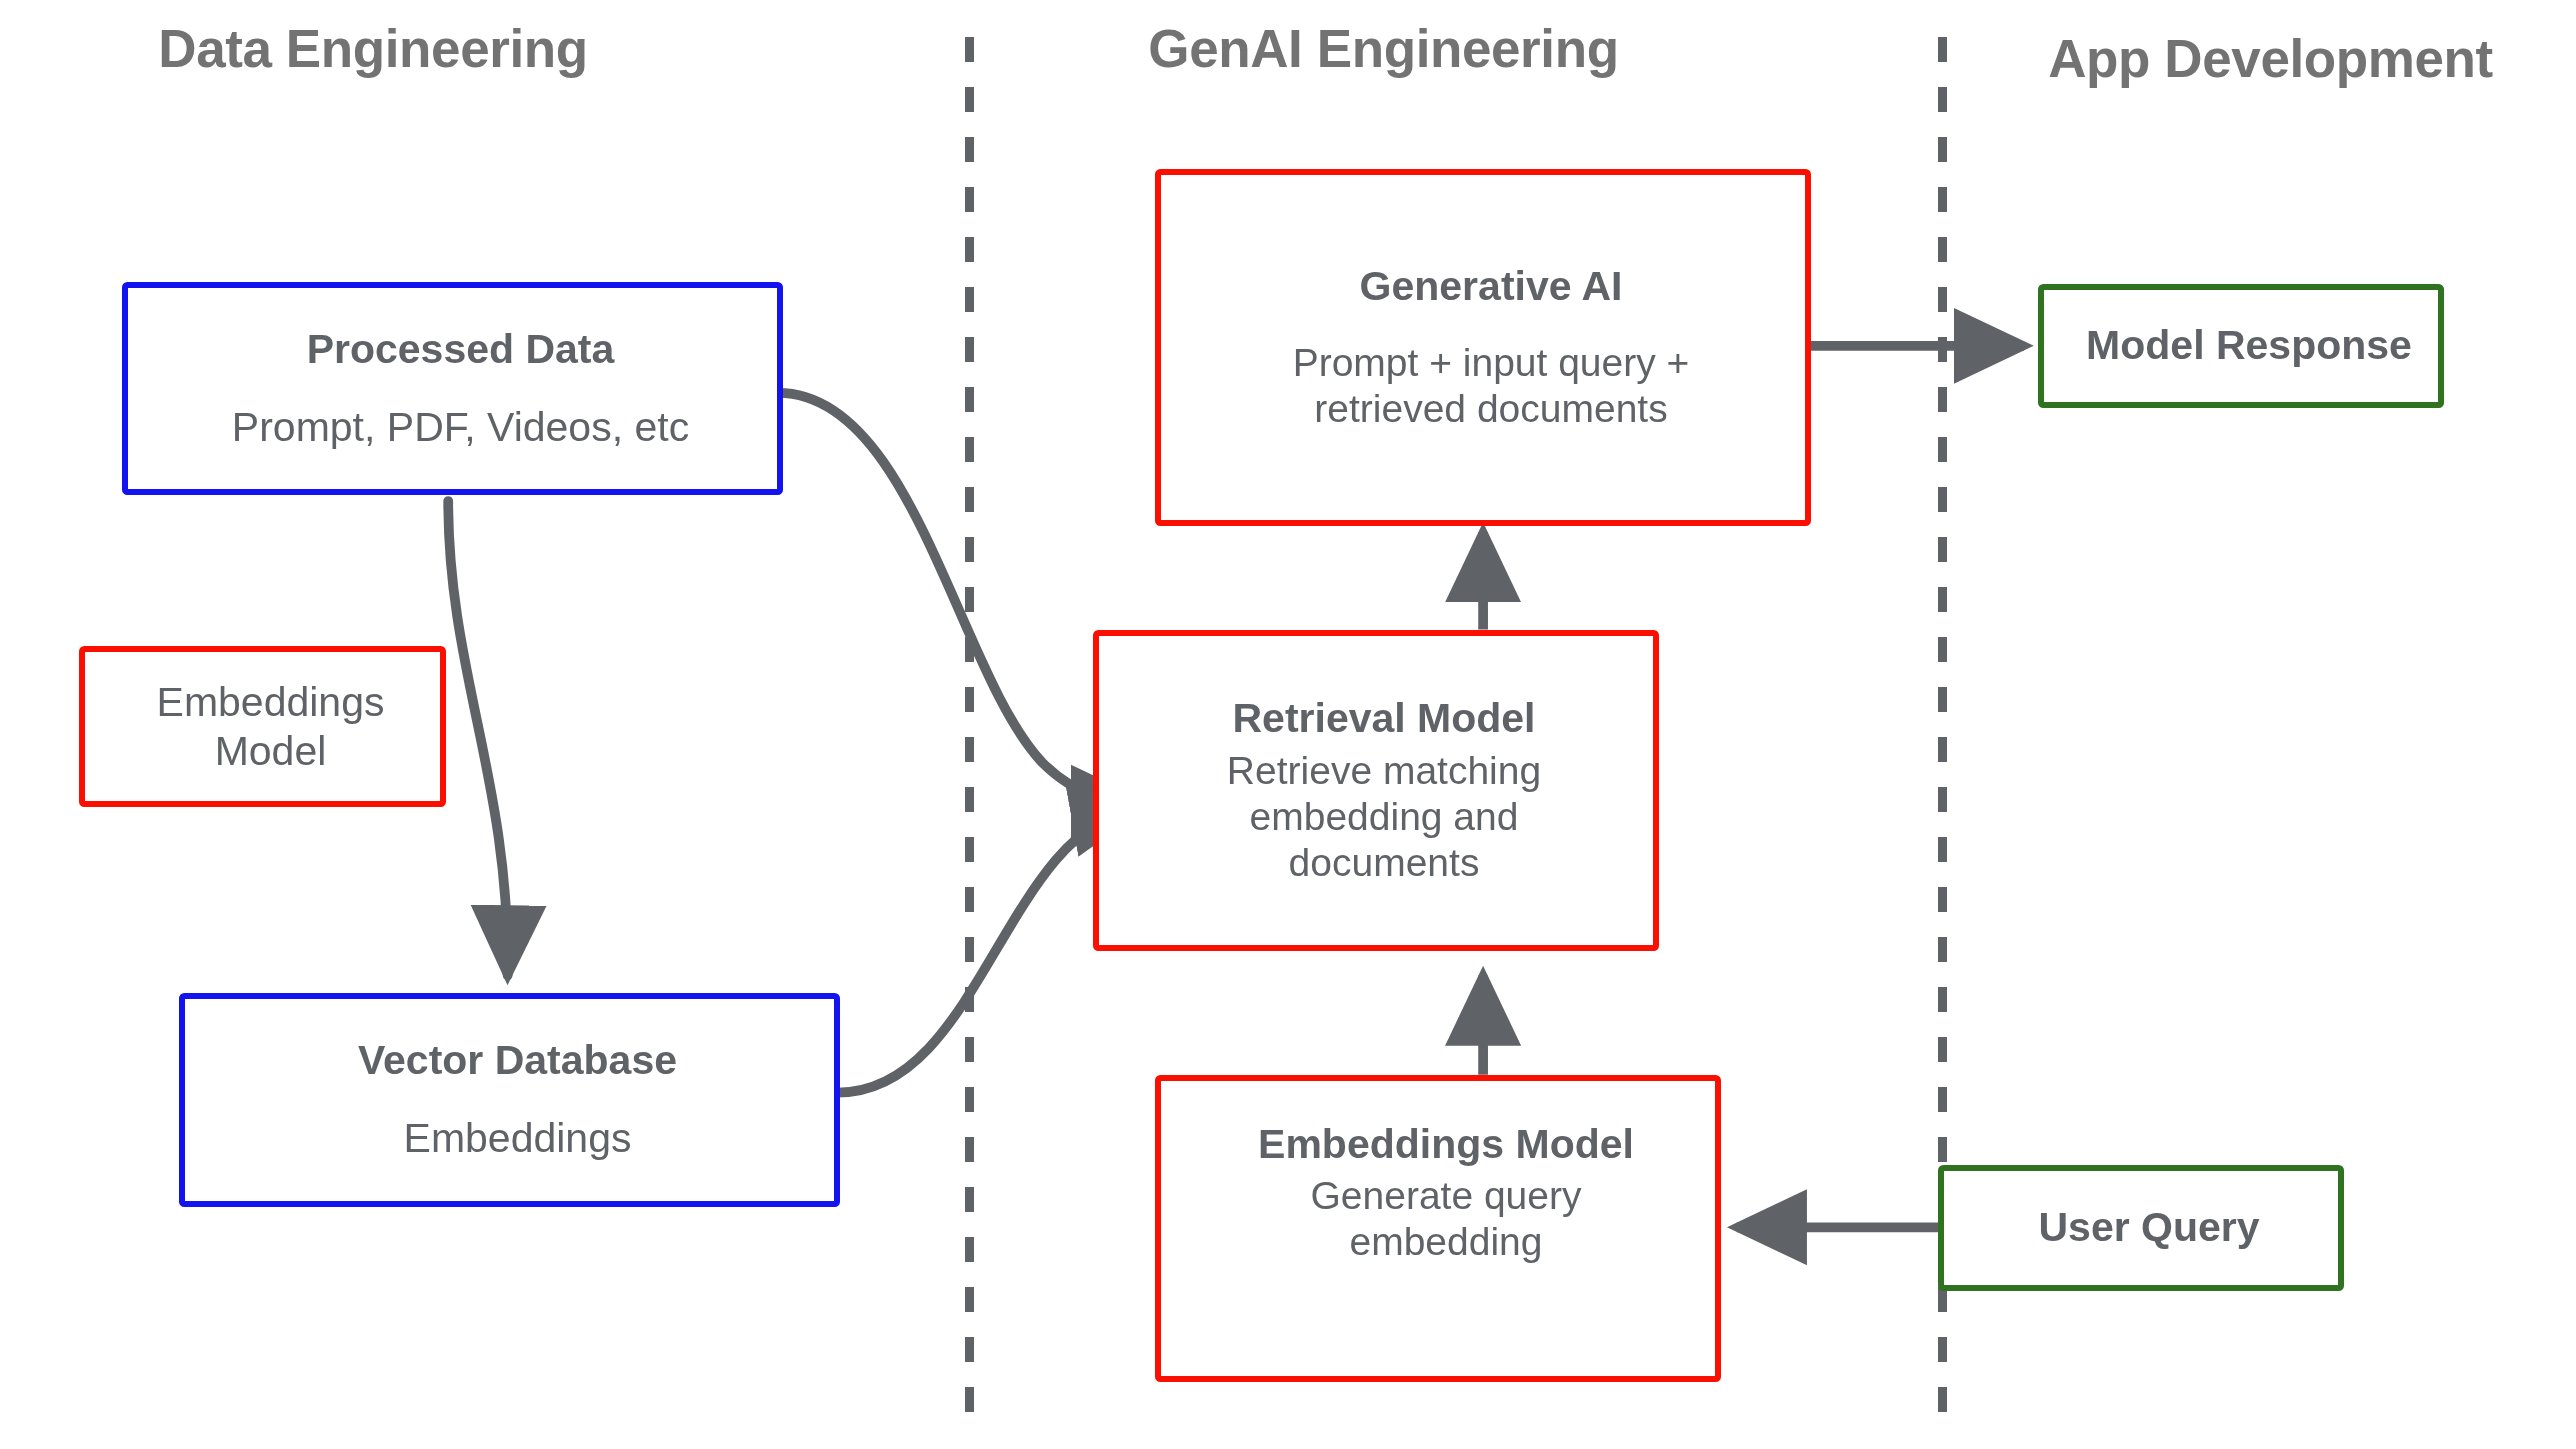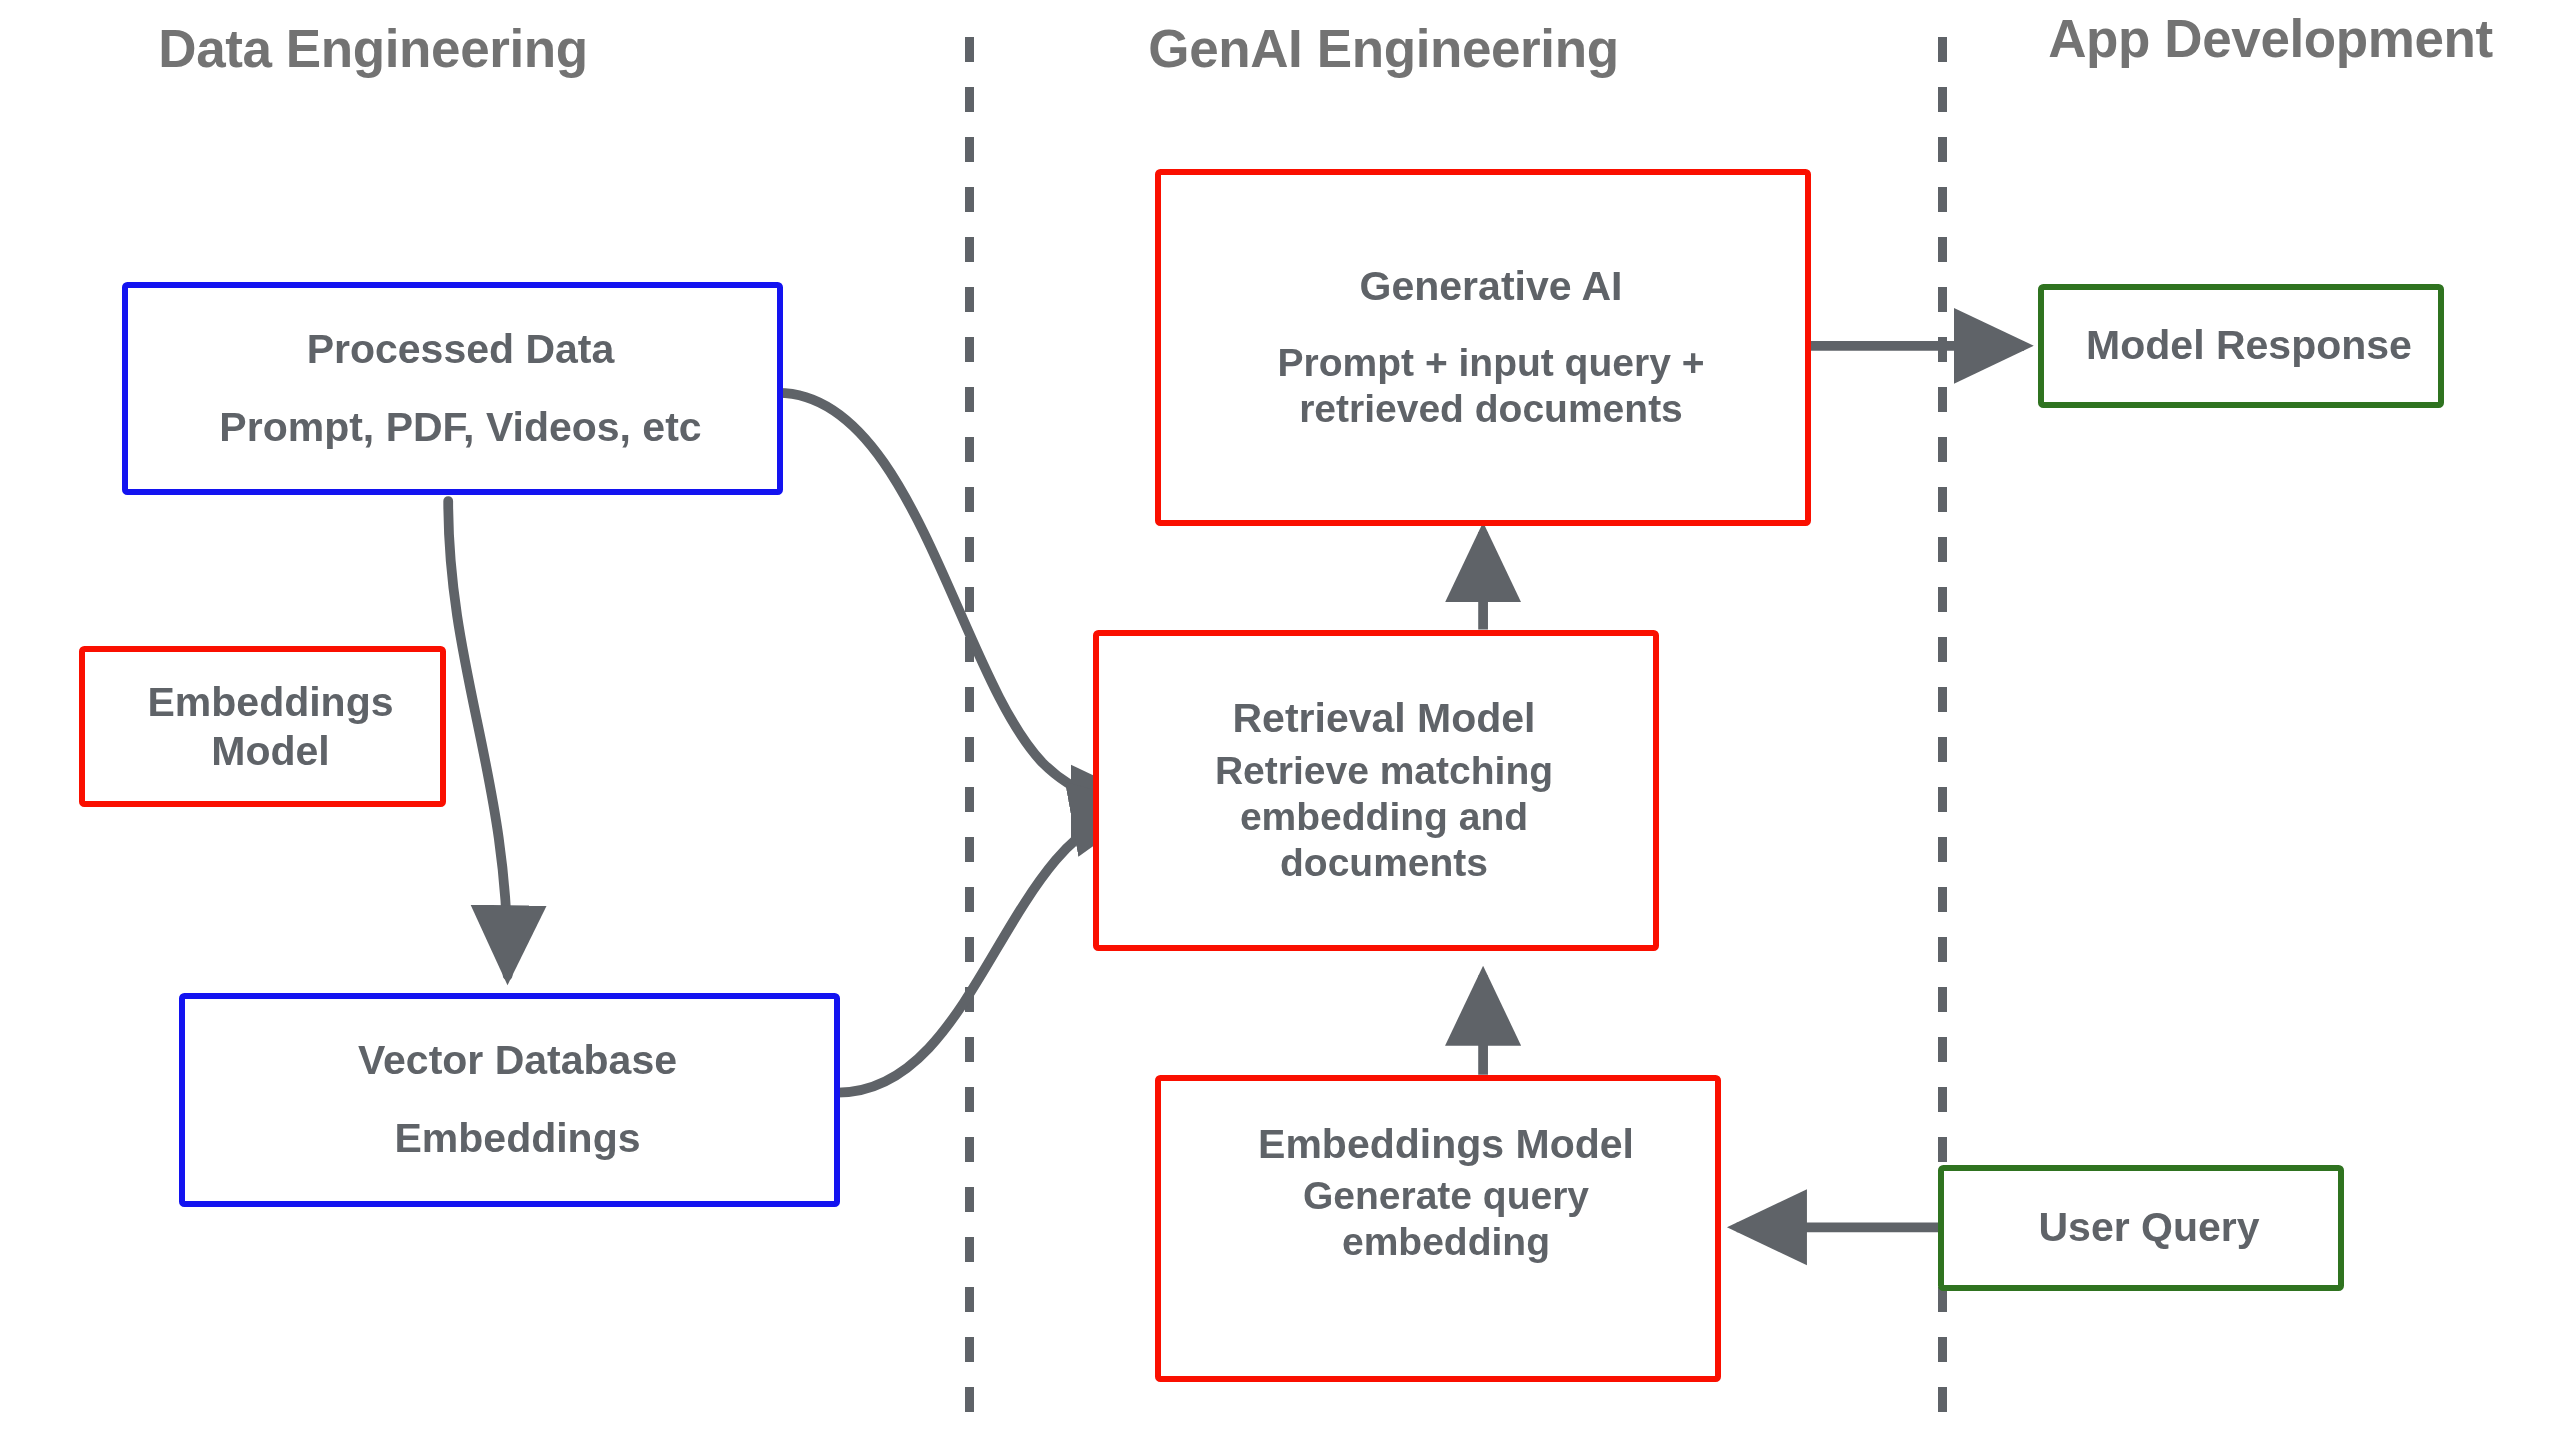--- a/index.html
+++ b/index.html
@@ -49,21 +49,21 @@
     justify-content: center;
     text-align: center;
     color: #5f6368;
     padding-left: 16px;
   }
   .node .title {
     font-weight: bold;
     line-height: 1.15;
   }
   .node .subtitle {
-    font-weight: bold;
+    font-weight: normal;
     line-height: 1.18;
   }
   .node.blue  { border-color: #1313f0; border-width: 6.2px; }
   .node.red   { border-color: #fa0f00; border-width: 6.2px; }
   .node.green { border-color: #2f7320; border-width: 6.2px; }
 
   .gap-wide  .subtitle { margin-top: 30px; }
   .gap-tight .subtitle { margin-top: 5.3px; }
   .t44 { font-size: 39px; }
   .t46 { font-size: 41px; }
@@ -79,21 +79,21 @@
 </style>
 </head>
 <body>
 
 <div id="canvas">
 
   <div class="lane-title" style="left:89px; top:18px; width:568px;">Data Engineering</div>
 
   <div class="lane-title" style="left:1064px; top:18px; width:639px;">GenAI Engineering</div>
 
-  <div class="lane-title" style="left:1978px; top:8px; width:585px;">App Development</div>
+  <div class="lane-title" style="left:1978px; top:28px; width:585px;">App Development</div>
 
   <div class="divider" style="left:965px; top:37px; height:1400px;"></div>
 
   <div class="divider" style="left:1938px; top:37px; height:1400px;"></div>
 
   <svg class="edges" viewBox="0 0 2904 1634">
     <defs>
       <marker id="ah" markerWidth="9" markerHeight="9" refX="7.2" refY="4.5" orient="auto" markerUnits="strokeWidth">
         <path d="M0,0.6 L8.2,4.5 L0,8.4 Z" fill="#5f6368"></path>
       </marker>

